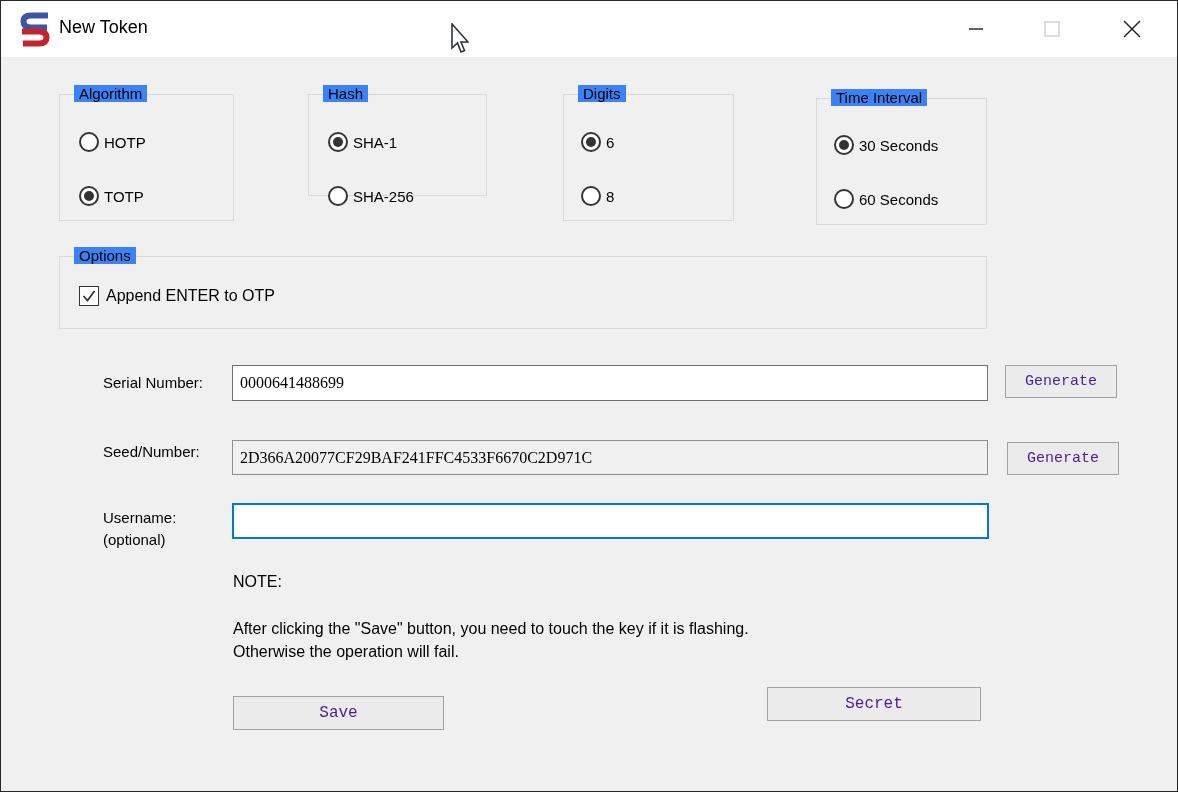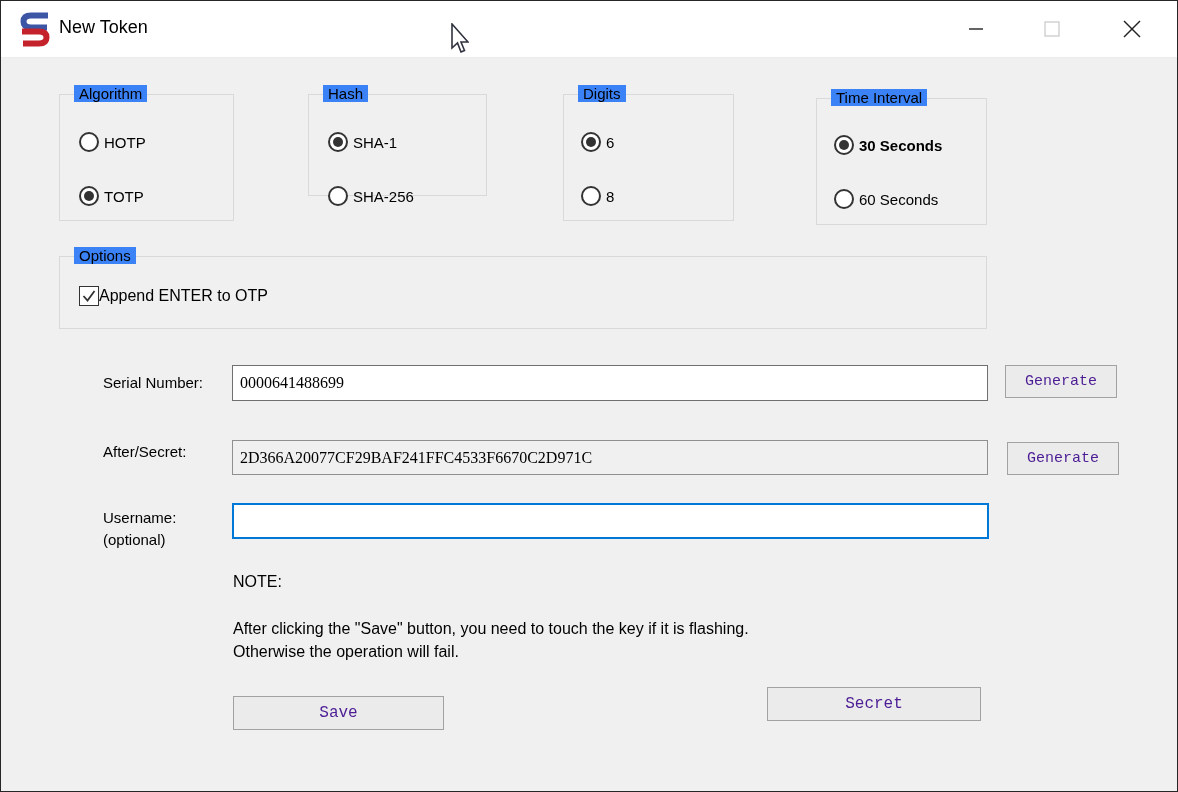--- a/index.html
+++ b/index.html
@@ -39,21 +39,21 @@
   }
   .radio.sel::after {
     content:""; width:10px; height:10px; border-radius:50%; background:#333;
   }
   .radio-label { font-size:15px; color:#000; margin-left:5px; white-space:nowrap; }
   .check-row { position:absolute; display:flex; align-items:center; }
   .checkbox {
     width:20px; height:20px; border:1px solid #333; background:#fff;
     display:inline-flex; align-items:center; justify-content:center; flex:0 0 auto;
   }
-  .check-label { font-size:16px; color:#000; }
+  .check-label { font-size:16px; color:#000; margin-left:7px; }
   
   .field-label { position:absolute; font-size:15px; color:#000;margin-left:44px; }
   .txt {
     position:absolute; font-size:16px; color:#000; padding:0 7px;
     font-family:Liberation Serif, serif; outline:none;
   }
   .txt.serial { left:231px; top:364px; width:756px; height:36px; background:#fff; border:1px solid #707070; }
   .txt.seed   { left:231px; top:439px; width:756px; height:35px; background:#f0f0f0; border:1px solid #8f8f8f; }
   .txt.user   { left:231px; top:502px; width:757px; height:36px; background:#fff; border:2px solid #0078d7; }
   
@@ -134,21 +134,21 @@
     <span class="radio-label">6</span>
   </div>
   <div class="radio-row" style="left:580px; top:185px;">
     <span class="radio"></span>
     <span class="radio-label">8</span>
   </div>
 
   <div class="groupbox" style="left:815px; top:97px; width:171px; height:127px;">
     <span class="gb-label">Time Interval</span>
   </div>
-  <div class="radio-row" style="left:833px; top:134px;font-weight:bold;">
+  <div class="radio-row" style="left:833px; top:134px;">
     <span class="radio sel"></span>
     <span class="radio-label">30 Seconds</span>
   </div>
   <div class="radio-row" style="left:833px; top:188px;">
     <span class="radio"></span>
     <span class="radio-label">60 Seconds</span>
   </div>
 
   <div class="groupbox" style="left:58px; top:255px; width:928px; height:73px;">
     <span class="gb-label">Options</span>
@@ -159,21 +159,21 @@
         <polyline points="1.5,7 5.5,11.5 12.5,2" fill="none" stroke="#333" stroke-width="1.8"></polyline>
       </svg>
     </span>
     <span class="check-label">Append ENTER to OTP</span>
   </div>
 
   <div class="field-label" style="left:58px; top:373px;">Serial Number:</div>
   <input class="txt serial" value="0000641488699" style="">
   <button class="btn gen1">Generate</button>
 
-  <div class="field-label" style="left:58px; top:442px;">After/Secret:</div>
+  <div class="field-label" style="left:58px; top:442px;">Seed/Number:</div>
   <input class="txt seed" readonly="" value="2D366A20077CF29BAF241FFC4533F6670C2D971C" style="">
   <button class="btn gen2">Generate</button>
 
   <div class="field-label" style="left:58px; top:508px;">Username:</div>
   <div class="field-label" style="left:58px; top:530px;">(optional)</div>
   <input class="txt user" value="" style="">
 
   <div class="note-head">NOTE:</div>
   <div class="note-body">
     <div>After clicking the "Save" button, you need to touch the key if it is flashing.</div>

